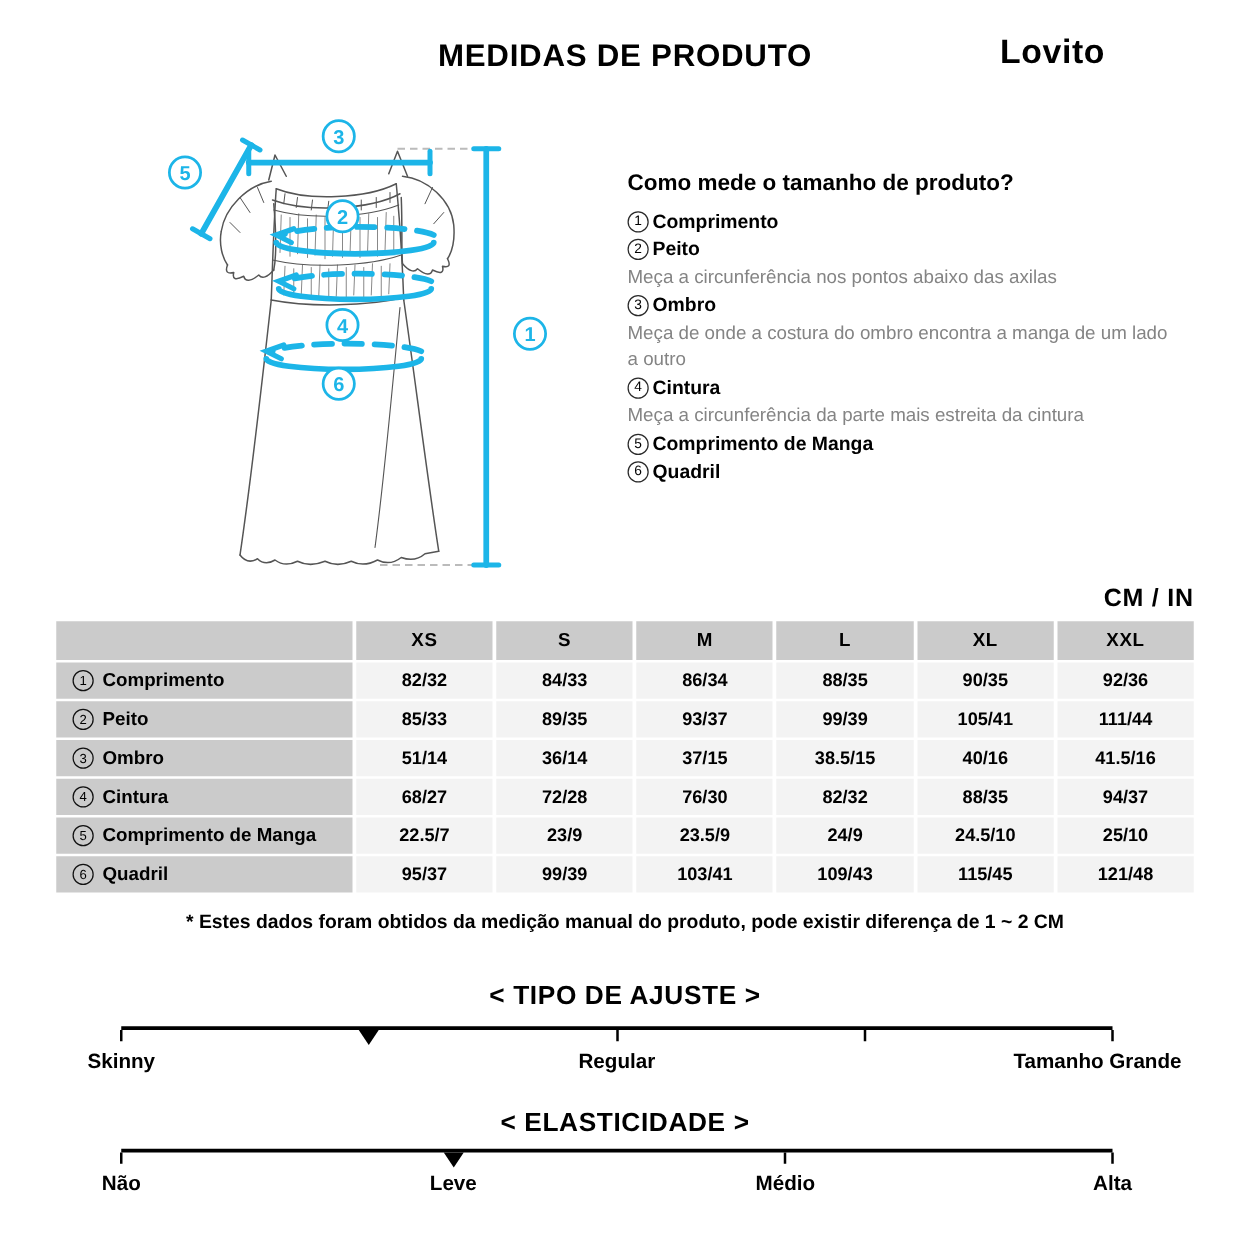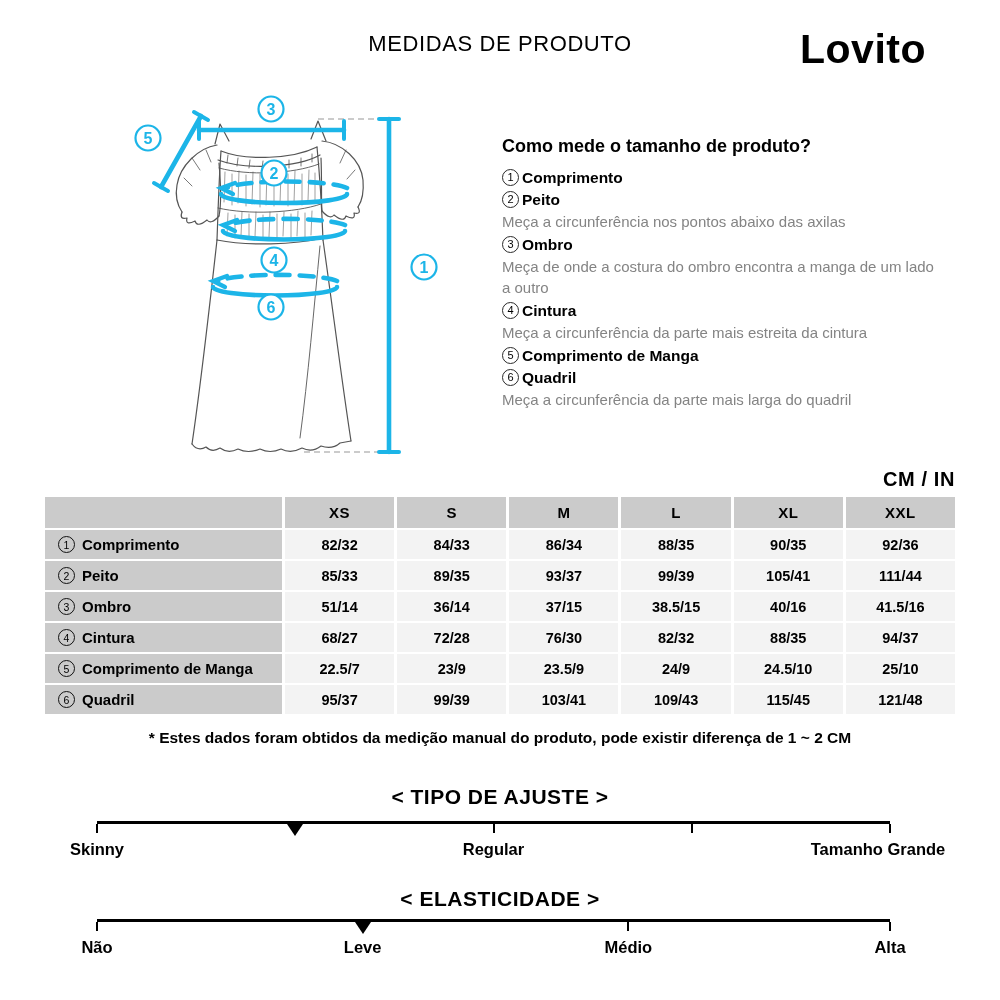--- a/index.html
+++ b/index.html
@@ -4,22 +4,22 @@
 <style>
   html,body { margin:0; padding:0; }
   body {
     width:1000px; height:1000px; background:#ffffff; position:relative;
     font-family:"Liberation Sans", sans-serif; color:#000; overflow:hidden;
   }
   .abs { position:absolute; }
 
   
   .page-title { top:31px; left:0; width:1000px; text-align:center;
-    font-size:22px; font-weight:normal; letter-spacing:0.6px; }
-  .brand { top:26px; left:800px; font-size:41px; font-weight:800; letter-spacing:0.5px; }
+    font-size:25px; font-weight:bold; letter-spacing:0.6px; }
+  .brand { top:26px; left:800px; font-size:27px; font-weight:800; letter-spacing:0.5px; }
 
   
   .guide { left:502px; top:99px; width:432px;margin-top:37px; }
   .guide h2 { margin:0 0 10px 0; font-size:18px; font-weight:bold; }
   .gitem-label { display:flex; align-items:center; font-size:15.5px; font-weight:bold;
     line-height:21px; margin-top:1px; }
   .gdesc { font-size:15px; color:#848484; line-height:21px; margin:1px 0 2px 0; }
   .gnum { flex:0 0 auto; width:15px; height:15px; border:1.4px solid #2a2a2a; border-radius:50%;
     display:inline-flex; align-items:center; justify-content:center;
     font-size:11px; font-weight:500; margin-right:3px; }
@@ -200,21 +200,20 @@
 
   <div class="gitem-label">
     <span class="gnum">5</span>
     <span>Comprimento de Manga</span>
   </div>
 
   <div class="gitem-label">
     <span class="gnum">6</span>
     <span>Quadril</span>
   </div>
-  <div class="gdesc">Meça a circunferência da parte mais larga do quadril</div>
 </div>
 
 <div class="abs units">CM / IN</div>
 
 <div class="abs size-table">
   <div class="cell head"></div>
   <div class="cell head">XS</div>
   <div class="cell head">S</div>
   <div class="cell head">M</div>
   <div class="cell head">L</div>

